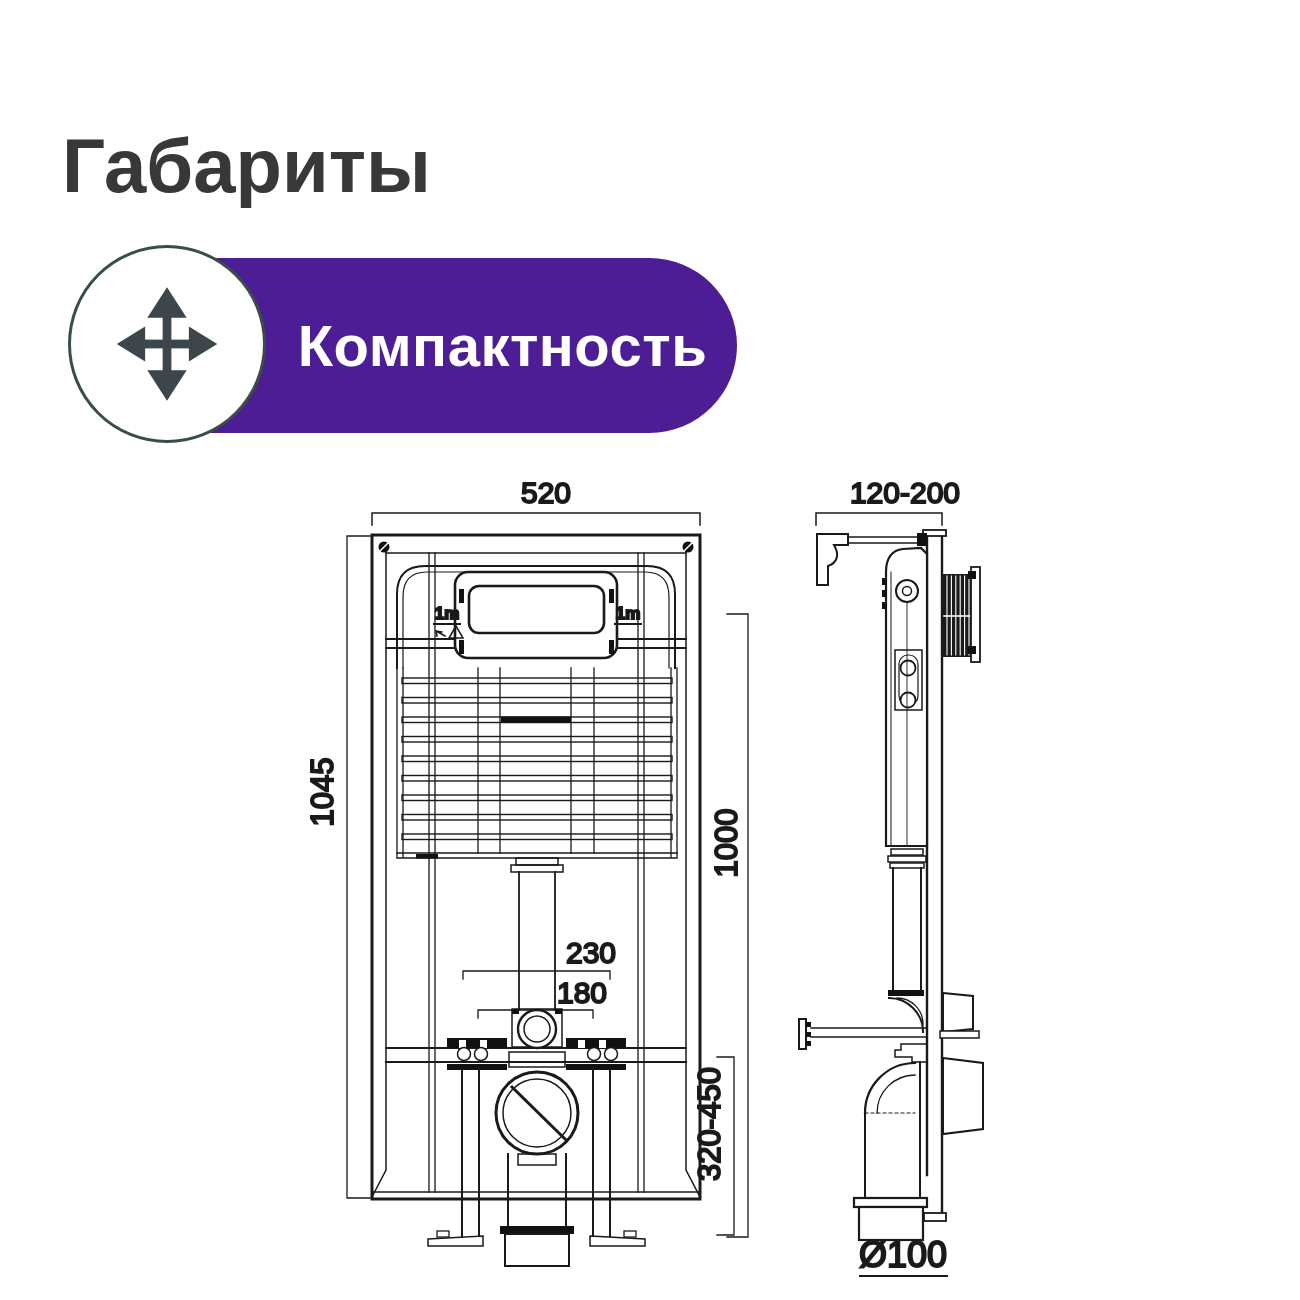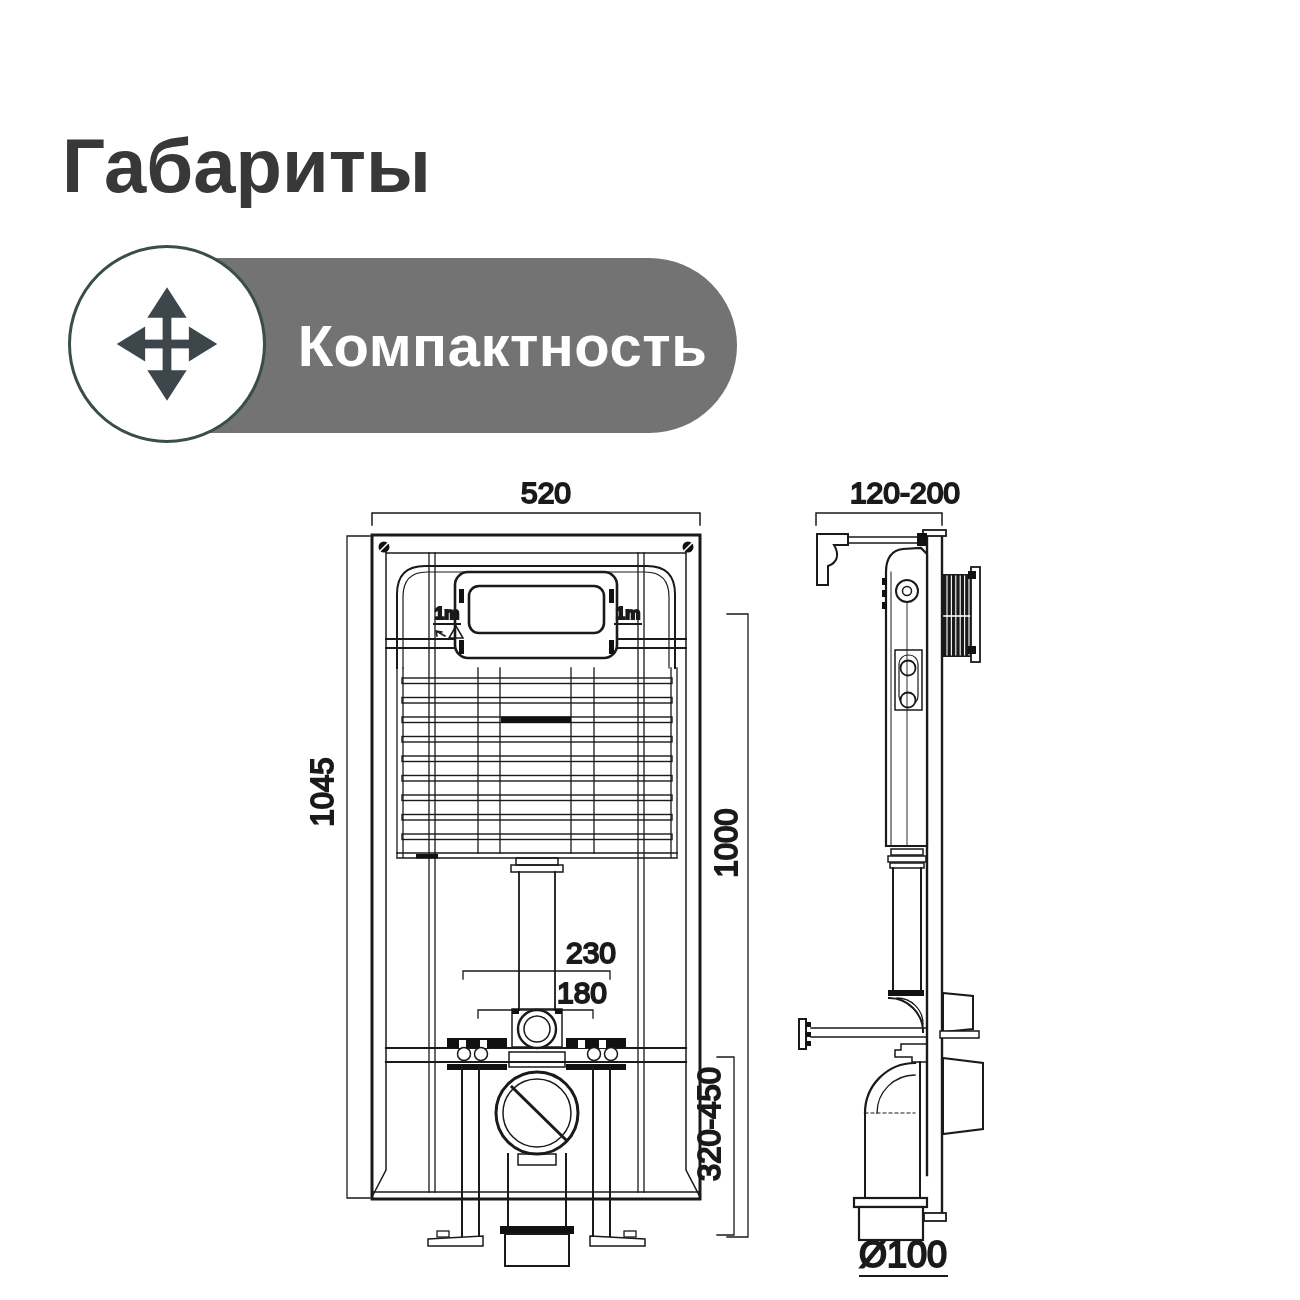--- a/index.html
+++ b/index.html
@@ -8,21 +8,21 @@
     font-family:"Liberation Sans", sans-serif;overflow:hidden;
   }
   .page-title{
     position:absolute;left:62px;top:128px;
     font-size:76px;font-weight:700;color:#383838;letter-spacing:0px;
     line-height:1;
   }
   .badge{position:absolute;left:68px;top:245px;width:680px;height:198px;}
   .badge-pill{
     position:absolute;left:32px;top:13px;width:637px;height:175px;
-    border-radius:88px;background:#737373;
+    border-radius:88px;background:#4c1d95;
     display:flex;align-items:center;justify-content:center;
     padding-left:168px;box-sizing:border-box;
   }
   .badge-label{
     color:#ffffff;font-size:58px;font-weight:700;letter-spacing:0.5px;
     white-space:nowrap;
   }
   .badge-circle{
     position:absolute;left:0;top:0;width:192px;height:192px;
     background:#ffffff;border:3px solid #3a4f44;border-radius:50%;

